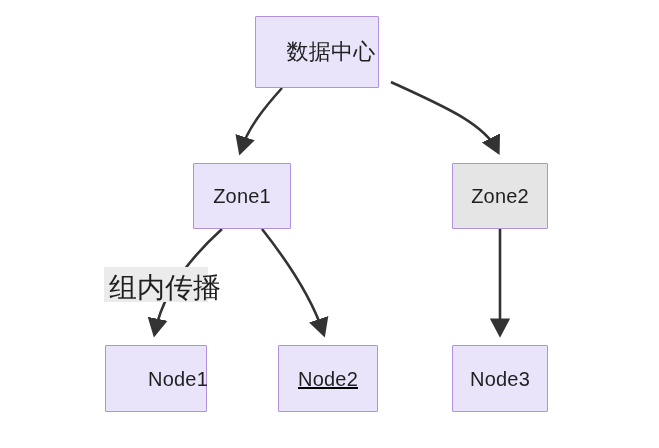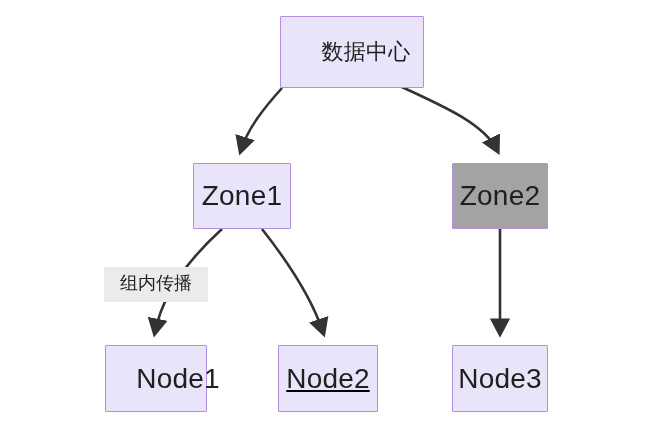--- a/index.html
+++ b/index.html
@@ -35,34 +35,34 @@
     background: #e9e4fa;
     border: 1.6px solid #b38fe0;
     border-radius: 1px;
     display: flex;
     align-items: center;
     justify-content: center;
     z-index: 2;
   }
   .node-label {
     color: #1f1f1f;
-    font-size: 28px;
+    font-size: 20px;
     line-height: 1;
     white-space: nowrap;
     letter-spacing: 0.2px;
   }
   .node-label.cjk {
     font-size: 22px;
   }
   .edge-label {
     position: absolute;
     z-index: 3;
     background: #ebebeb;
     color: #1f1f1f;
-    font-size: 18px;
+    font-size: 28px;
     line-height: 1;
     white-space: nowrap;
     padding: 7px 5px 8px 5px;
     box-sizing: border-box;
     text-align: center;
   }
 </style>
 </head>
 <body>
 
@@ -77,27 +77,27 @@
     <g id="edges-group">
         <path d="M 282,88 C 264,108 248,128 241,150" fill="none" stroke="#333333" stroke-width="2.6" stroke-linecap="butt" marker-end="url(#arrowhead)"></path>
         <path d="M 391,82 C 438,104 483,122 497,150" fill="none" stroke="#333333" stroke-width="2.6" stroke-linecap="butt" marker-end="url(#arrowhead)"></path>
         <path d="M 222,229 C 190,258 163,292 155,332" fill="none" stroke="#333333" stroke-width="2.6" stroke-linecap="butt" marker-end="url(#arrowhead)"></path>
         <path d="M 262,229 C 288,262 311,296 323,332" fill="none" stroke="#333333" stroke-width="2.6" stroke-linecap="butt" marker-end="url(#arrowhead)"></path>
         <path d="M 500,229 L 500,332" fill="none" stroke="#333333" stroke-width="2.6" stroke-linecap="butt" marker-end="url(#arrowhead)"></path>
       </g>
   </svg>
 
   <div id="nodes-group">
-      <div class="node-box" style="left: 280px; top: 16px; width: 144px; height: 72px; background: rgb(233, 228, 250); border-color: rgb(179, 143, 224); padding-left: 28px;">
+      <div class="node-box" style="left: 255px; top: 16px; width: 124px; height: 72px; background: rgb(233, 228, 250); border-color: rgb(179, 143, 224); padding-left: 28px;">
         <span class="node-label cjk" style="color: rgb(31, 31, 31);">数据中心</span>
       </div>
       <div class="node-box" style="left: 193px; top: 163px; width: 98px; height: 66px; background: rgb(233, 228, 250); border-color: rgb(179, 143, 224);">
         <span class="node-label" style="color: rgb(31, 31, 31);">Zone1</span>
       </div>
-      <div class="node-box" style="left: 452px; top: 163px; width: 96px; height: 66px; background: #a3a3a3; border-color: rgb(179, 143, 224);">
+      <div class="node-box" style="left: 452px; top: 163px; width: 96px; height: 66px; background: #e5e5e5; border-color: rgb(179, 143, 224);">
         <span class="node-label" style="color: rgb(31, 31, 31);">Zone2</span>
       </div>
       <div class="node-box" style="left: 105px; top: 345px; width: 102px; height: 67px; background: rgb(233, 228, 250); border-color: rgb(179, 143, 224); padding-left: 44px;">
         <span class="node-label" style="color: rgb(31, 31, 31);">Node1</span>
       </div>
       <div class="node-box" style="left: 278px; top: 345px; width: 100px; height: 67px; background: rgb(233, 228, 250); border-color: rgb(179, 143, 224); text-decoration: underline;">
         <span class="node-label" style="color: rgb(31, 31, 31);">Node2</span>
       </div>
       <div class="node-box" style="left: 452px; top: 345px; width: 96px; height: 67px; background: rgb(233, 228, 250); border-color: rgb(179, 143, 224);">
         <span class="node-label" style="color: rgb(31, 31, 31);">Node3</span>

